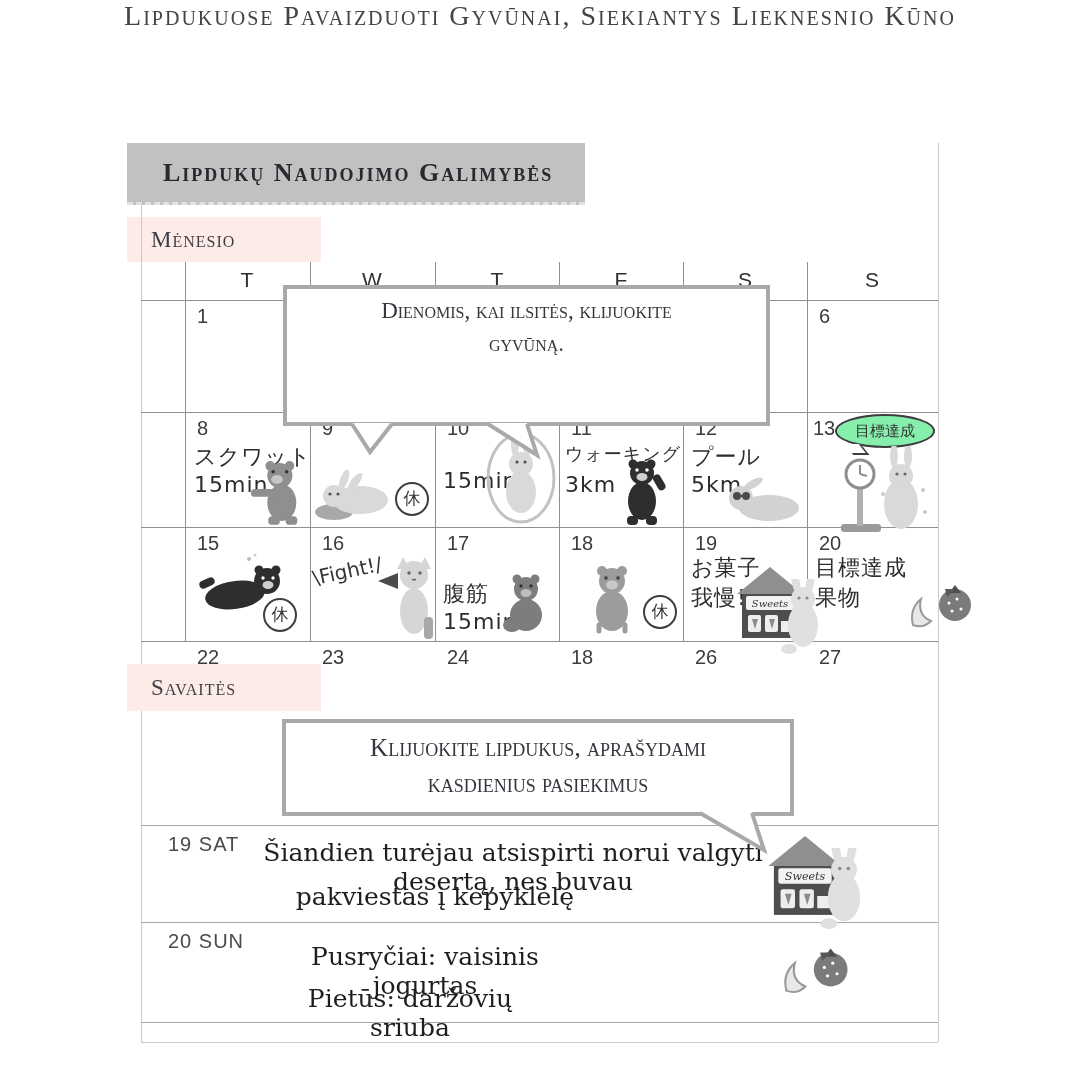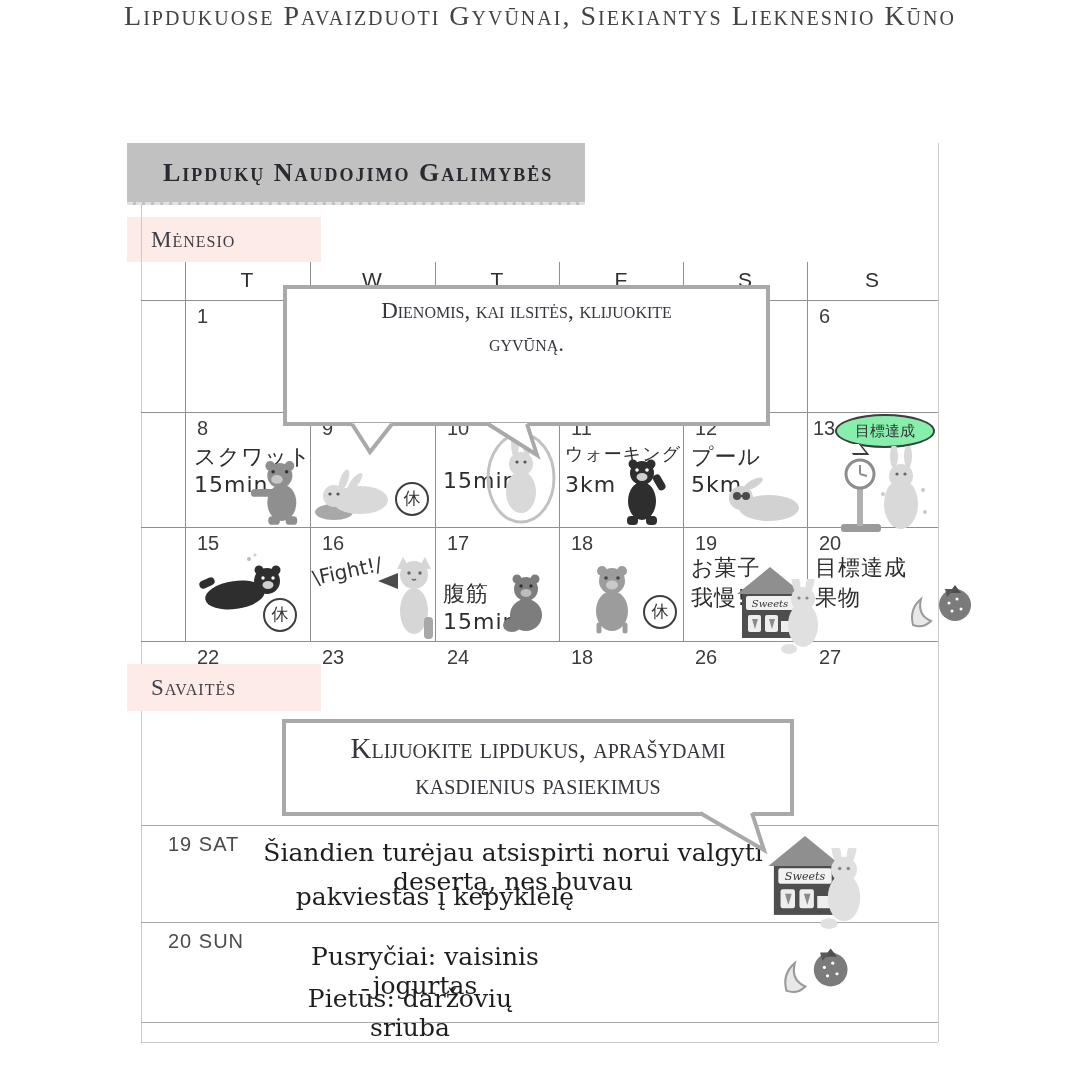--- a/index.html
+++ b/index.html
@@ -35,21 +35,21 @@
       font-size:15px;color:#333;font-family:"DejaVu Sans",sans-serif;}
   .goal-bubble::after{content:"";position:absolute;left:12px;bottom:-9px;width:14px;height:9px;
       background:#fff;border-right:2px solid #3e3e3e;border-bottom:2px solid #3e3e3e;transform:skewX(38deg);}
   .shout{position:absolute;left:2px;top:32px;font-family:"DejaVu Sans",sans-serif;font-size:20px;
       color:#333;transform:rotate(-12deg);white-space:nowrap;}
   
   .bubble{position:absolute;background:#fff;border:4px solid #a9a9a9;box-sizing:border-box;z-index:5;
       font-family:"Liberation Serif","DejaVu Serif",serif;font-variant:small-caps;
       color:#37363e;text-align:center;}
   .bubble1{left:283px;top:285px;width:487px;height:141px;font-size:23px;line-height:33px;padding-top:5px;}
-  .bubble2{left:282px;top:719px;width:512px;height:97px;font-size:29px;line-height:36px;padding-top:7px;}
+  .bubble2{left:282px;top:719px;width:512px;height:97px;font-size:25px;line-height:36px;padding-top:7px;}
   .tails{left:0;top:0;width:1080px;height:1080px;z-index:5;pointer-events:none;}
   
   .daylabel{position:absolute;font-size:20px;letter-spacing:1px;color:#4b4b4b;}
   .hand{position:absolute;font-family:"DejaVu Serif","Liberation Serif",serif;
       font-size:25px;color:#1e1e1e;text-align:center;}
   .sticker{position:absolute;}
 </style>
 </head>
 <body>
 

